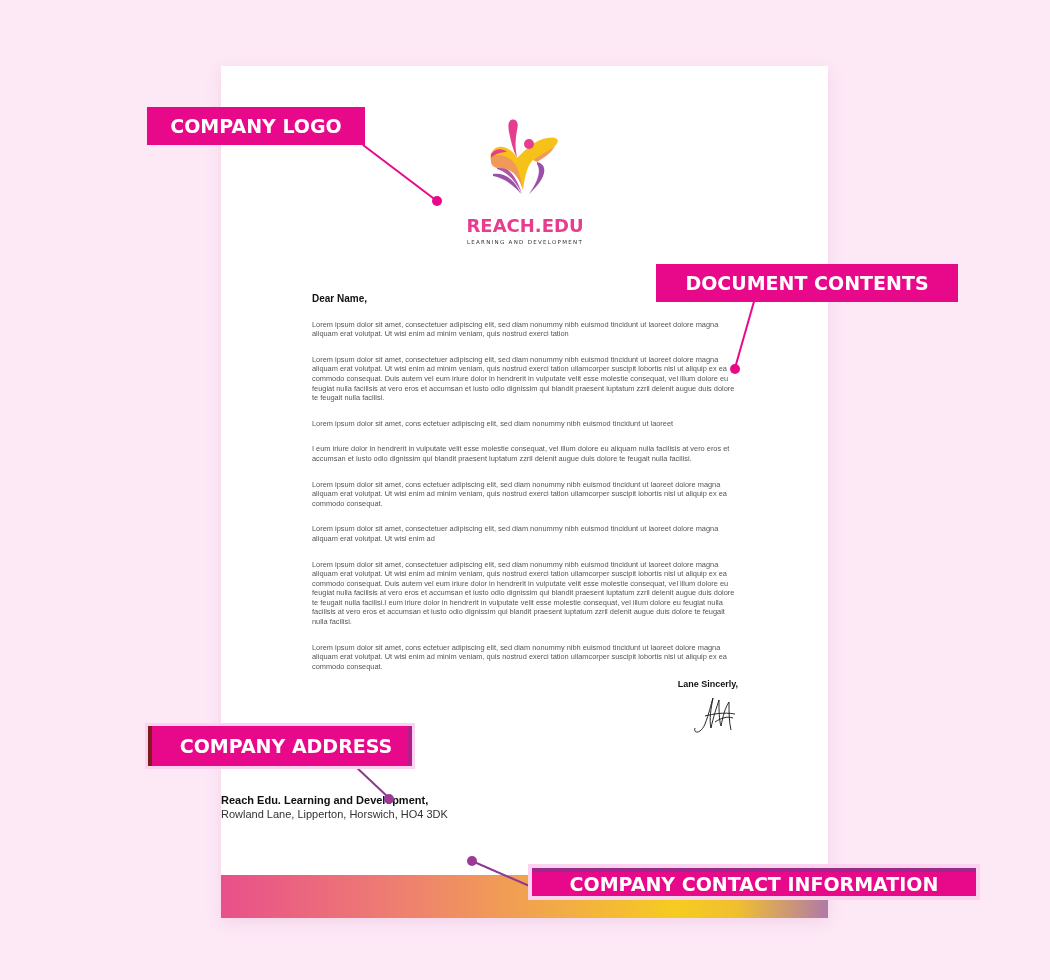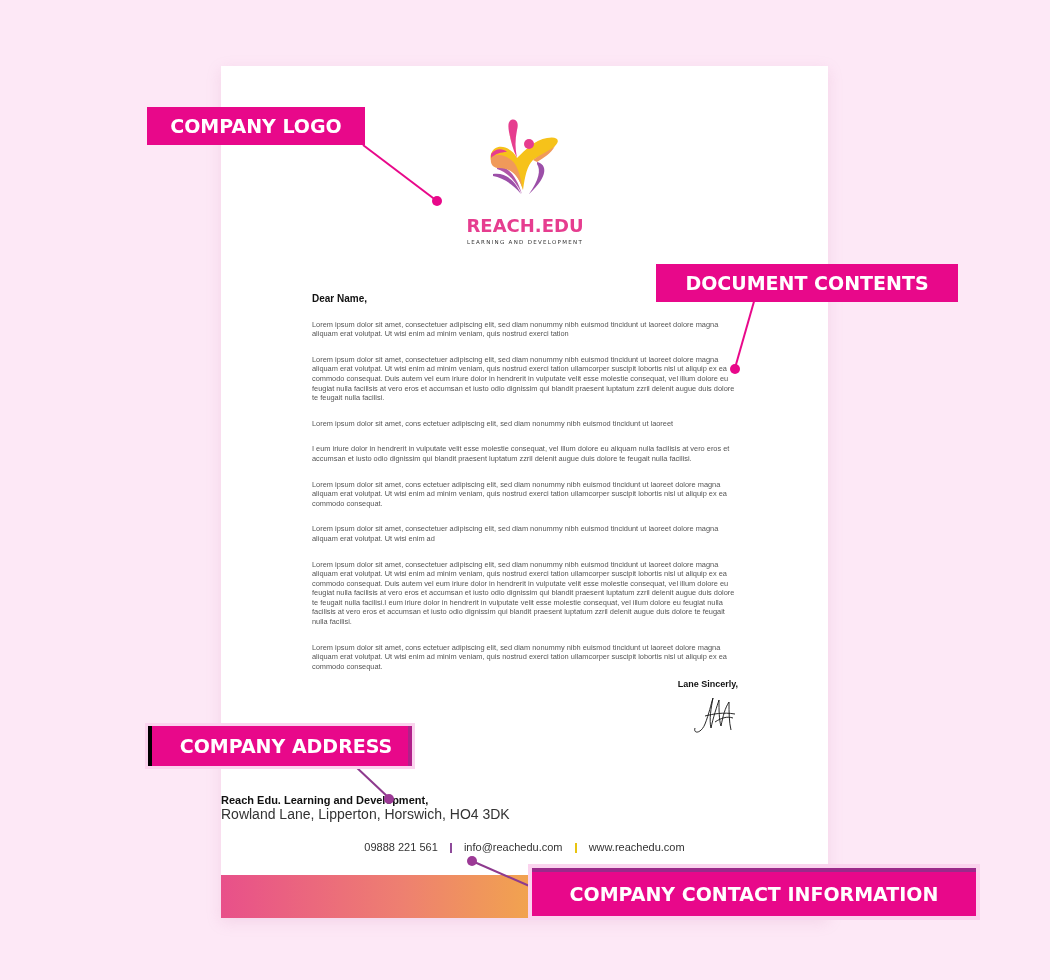--- a/index.html
+++ b/index.html
@@ -46,36 +46,36 @@
     position: absolute; right: 90px; top: 613px;
     font-family: "Liberation Sans", sans-serif; font-weight: bold;
     font-size: 9px; color: #111;
   }
   .signature { position: absolute; left: 470px; top: 628px; }
   .address {
     position: absolute; left: 0; top: 727px; width: 607px; 
     font-family: "Liberation Sans", sans-serif;
   }
   .address .name { font-weight: bold; font-size: 11px; color: #111; line-height: 14px; }
-  .address .line { font-size: 14px; color: #333; line-height: 14px; }
+  .address .line { font-size: 11px; color: #333; line-height: 14px; }
   .contact {
     position: absolute; left: 0; top: 775px; width: 607px; text-align: center;
     font-family: "Liberation Sans", sans-serif; font-size: 11px; color: #333;
   }
   .contact .sep { display: inline-block; width: 2px; height: 10px; vertical-align: middle; margin: 0 9px; }
   .callout {
     position: absolute; color: #fff; font-family: "DejaVu Sans", sans-serif;
     font-weight: bold; background: #e8088a; white-space: nowrap;
     display: flex; align-items: center; justify-content: center;
   }
   .c-logo { left: 147px; top: 107px; width: 218px; height: 38px; font-size: 19px; }
   .c-doc  { left: 656px; top: 264px; width: 302px; height: 38px; font-size: 19px; }
   .c-addr { left: 148px; top: 726px; width: 264px; height: 40px; font-size: 19px;
-            background: #e8088a; box-shadow: 0 0 0 3px #fbd3ee; border-left: 4px solid #000000; border-right: 4px solid #b0208a; box-sizing: border-box; padding-left: 12px; }
-  .c-contact { left: 532px; top: 868px; width: 444px; height: 48px; font-size: 19px;
+            background: #e8088a; box-shadow: 0 0 0 3px #fbd3ee; border-left: 4px solid #7f1d1d; border-right: 4px solid #b0208a; box-sizing: border-box; padding-left: 12px; }
+  .c-contact { left: 532px; top: 868px; width: 444px; height: 28px; font-size: 19px;
             box-shadow: 0 0 0 4px #fbd3ee; border-top: 4px solid #9a2a8a; box-sizing: border-box; }
   svg.lines { position: absolute; left: 0; top: 0; pointer-events: none; }
 </style>
 </head>
 <body>
 
 <div class="page">
 
   <div class="logo">
     <svg width="80" height="84" viewBox="0 0 80 84">
@@ -113,27 +113,20 @@
   <div class="signoff">Lane Sincerly,</div>
   <svg class="signature" width="50" height="42" viewBox="0 0 50 42">
     <path d="M4 34 C2 40 10 40 14 30 C18 20 20 10 22 4 C20 14 18 26 20 34 C22 24 26 12 28 6 C28 16 28 26 30 32 C32 22 34 14 38 8 C38 18 38 28 40 36 M14 22 C22 20 32 18 44 20 M24 28 C30 24 36 22 42 24" fill="none" stroke="#111" stroke-width="0.9"></path>
   </svg>
 
   <div class="address">
     <div class="name">Reach Edu. Learning and Development,</div>
     <div class="line">Rowland Lane, Lipperton, Horswich, HO4 3DK</div>
   </div>
 
-  <div class="contact">
-    <span>09888 221 561</span>
-    <span class="sep" style="background:#8e4a9a"></span>
-    <span>info@reachedu.com</span>
-    <span class="sep" style="background:#e8c410"></span>
-    <span>www.reachedu.com</span>
-  </div>
 
   <div class="footer-band"></div>
 </div>
 
 <svg class="lines" width="1050" height="980">
   <line x1="363" y1="145" x2="437" y2="201" stroke="#e8088a" stroke-width="2"></line>
   <circle cx="437" cy="201" r="5" fill="#e8088a"></circle>
   <line x1="755" y1="298" x2="735" y2="368" stroke="#e8088a" stroke-width="2"></line>
   <circle cx="735" cy="369" r="5" fill="#e8088a"></circle>
   <line x1="355" y1="766" x2="389" y2="798" stroke="#8e3a8e" stroke-width="2"></line>

